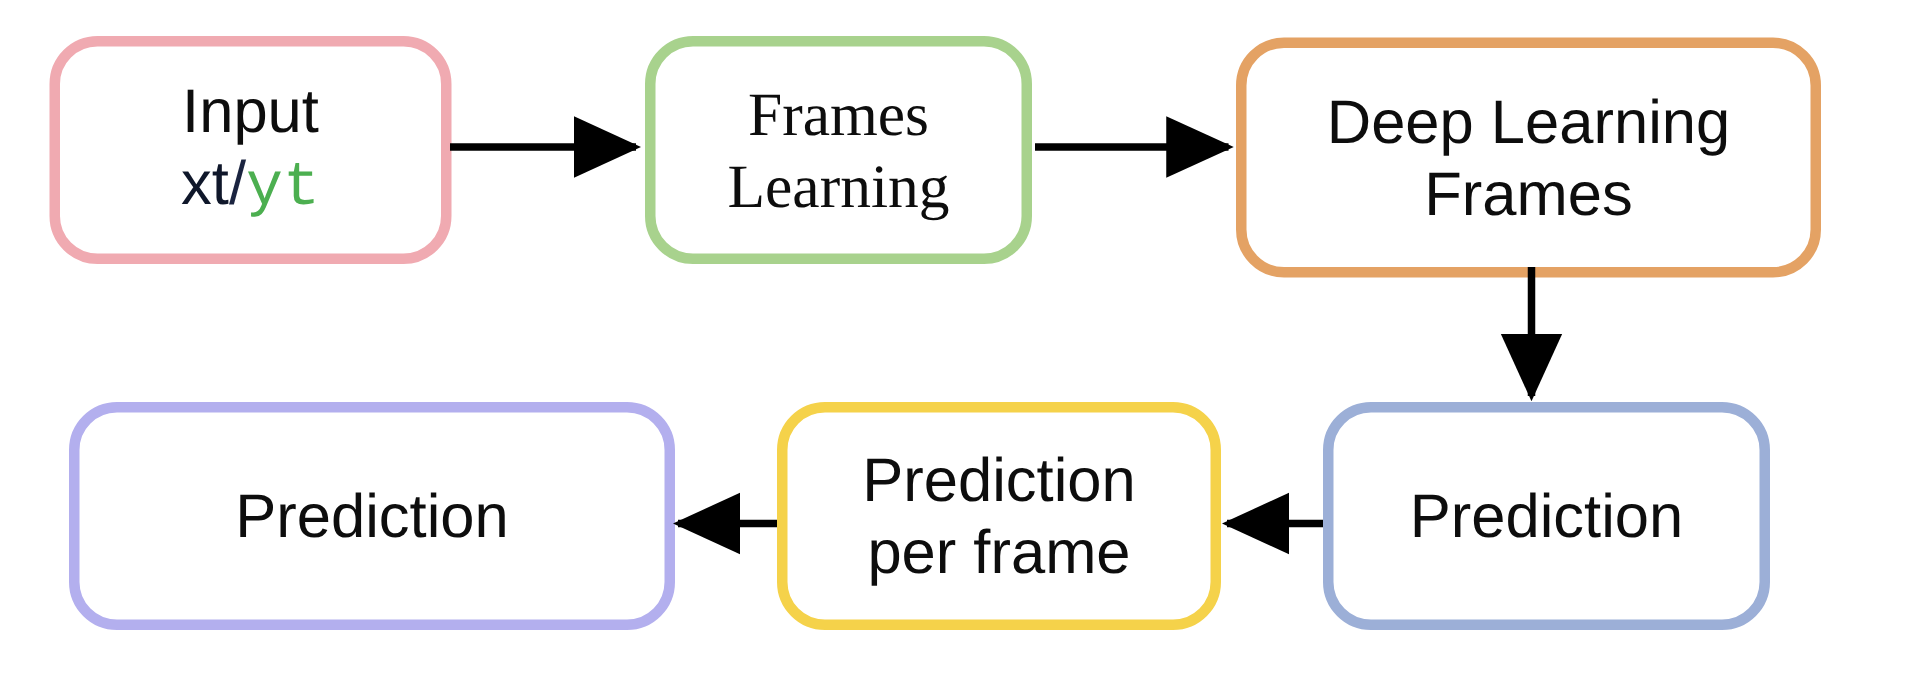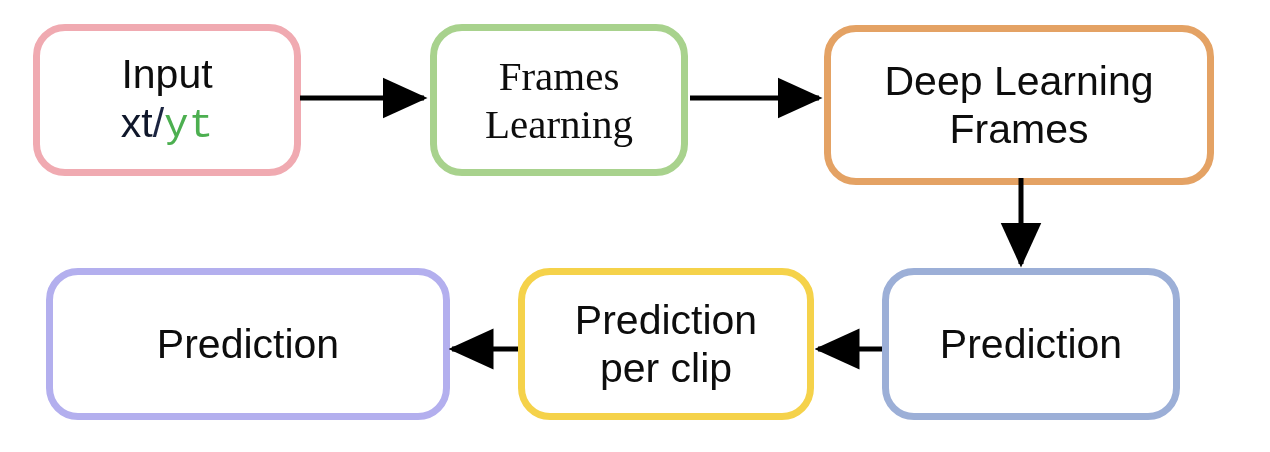--- a/index.html
+++ b/index.html
@@ -76,21 +76,21 @@
     <span class="line">Deep Learning</span>
     <span class="line">Frames</span>
   </div>
 
   <div class="node" id="node-participant" style="border-color: rgb(179, 175, 238); background: rgb(255, 255, 255);">
     <span class="line">Prediction</span>
   </div>
 
   <div class="node" id="node-clip" style="border-color: rgb(245, 210, 74); background: rgb(255, 255, 255);">
     <span class="line">Prediction</span>
-    <span class="line">per clip</span>
+    <span class="line">per frame</span>
   </div>
 
   <div class="node" id="node-frame" style="border-color: rgb(156, 175, 215); background: rgb(255, 255, 255);">
     <span class="line">Prediction</span>
   </div>
 
   <div class="conn" style="left:0;top:0;width:1270px;height:452px;">
     <svg width="1270" height="452" viewBox="0 0 1270 452" xmlns="http://www.w3.org/2000/svg">
       <defs>
         <marker id="arrowhead-right" markerWidth="9" markerHeight="9" refX="8.3" refY="4.5" orient="auto" markerUnits="strokeWidth">

